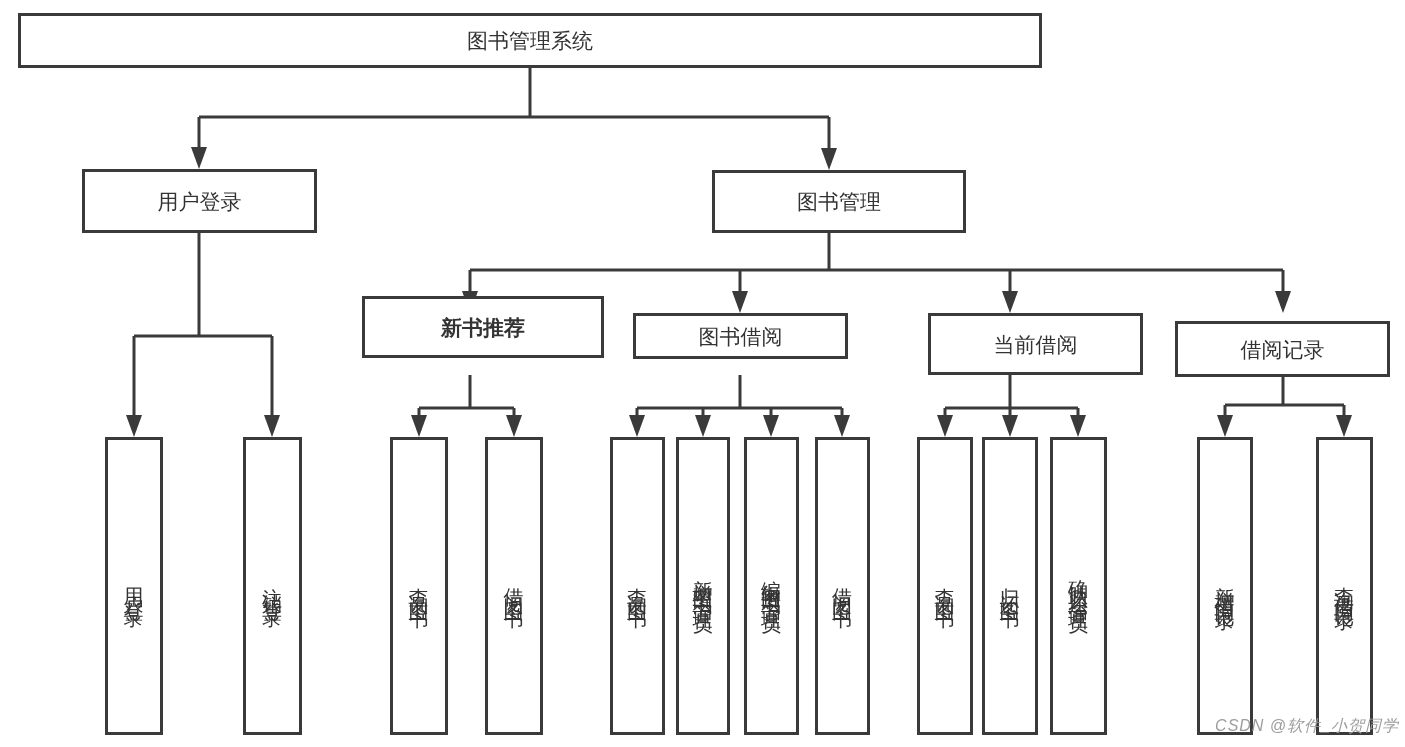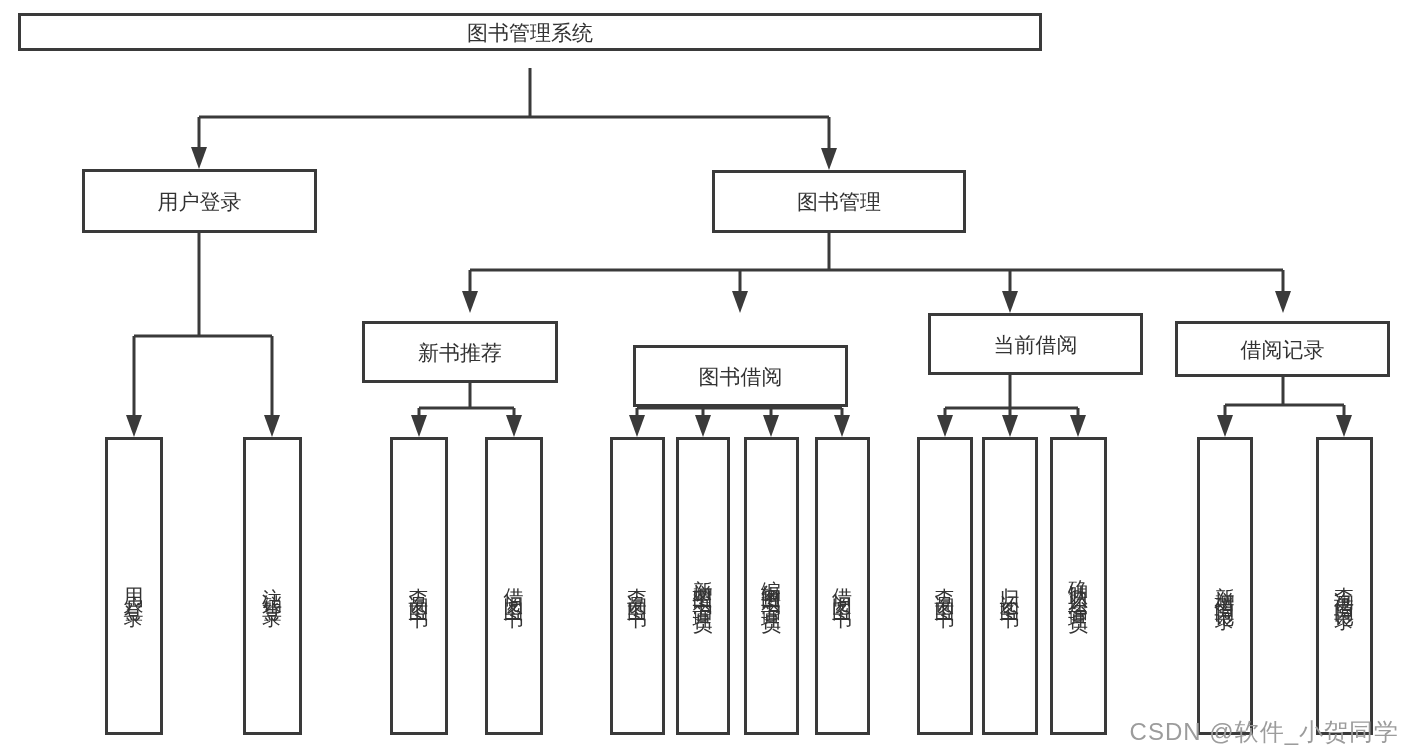--- a/index.html
+++ b/index.html
@@ -43,24 +43,25 @@
     padding: 8px 0;
   }
   .leaf.long {
     letter-spacing: 5px;
   }
   .watermark {
     position: absolute;
     right: 6px;
     top: 716px;
     z-index: 5;
-    font-size: 24px;
+    font-size: 16px;
     color: #9c9c9c;
     letter-spacing: 1px;
     white-space: nowrap;
+    font-style: italic;
   }
 </style>
 </head>
 <body>
 
 <div class="stage">
 
   <svg class="connector-layer" width="1405" height="747" viewBox="0 0 1405 747">
     <g stroke="#3a3a3a" stroke-width="3" fill="none">
 
@@ -97,27 +98,27 @@
       <polygon points="763,415 779,415 771,437"></polygon>
       <polygon points="834,415 850,415 842,437"></polygon>
       <polygon points="937,415 953,415 945,437"></polygon>
       <polygon points="1002,415 1018,415 1010,437"></polygon>
       <polygon points="1070,415 1086,415 1078,437"></polygon>
       <polygon points="1217,415 1233,415 1225,437"></polygon>
       <polygon points="1336,415 1352,415 1344,437"></polygon>
     </g>
   </svg>
 
-  <div class="box" style="left:18px; top:13px; width:1024px; height:38px;">图书管理系统</div>
+  <div class="box" style="left:18px; top:13px; width:1024px; height:55px;">图书管理系统</div>
 
   <div class="box" style="left:82px; top:169px; width:235px; height:64px;">用户登录</div>
   <div class="box" style="left:712px; top:170px; width:254px; height:63px;">图书管理</div>
 
-  <div class="box" style="left:362px; top:321px; width:196px; height:62px;">新书推荐</div>
-  <div class="box" style="left:633px; top:313px; width:215px; height:62px;margin-top:32px;">图书借阅</div>
+  <div class="box" style="left:362px; top:296px; width:242px; height:62px;font-weight:bold;">新书推荐</div>
+  <div class="box" style="left:633px; top:313px; width:215px; height:46px;">图书借阅</div>
   <div class="box" style="left:903px; top:313px; width:215px; height:62px;margin-left:25px;">当前借阅</div>
   <div class="box" style="left:1175px; top:321px; width:215px; height:56px;">借阅记录</div>
 
   <div class="box leaf" style="left:105px; top:437px; width:58px; height:298px;">用户登录</div>
   <div class="box leaf" style="left:243px; top:437px; width:59px; height:298px;">注销登录</div>
 
   <div class="box leaf" style="left:390px; top:437px; width:58px; height:298px;">查询图书</div>
   <div class="box leaf" style="left:485px; top:437px; width:58px; height:298px;">借阅图书</div>
 
   <div class="box leaf" style="left:610px; top:437px; width:55px; height:298px;">查询图书</div>

